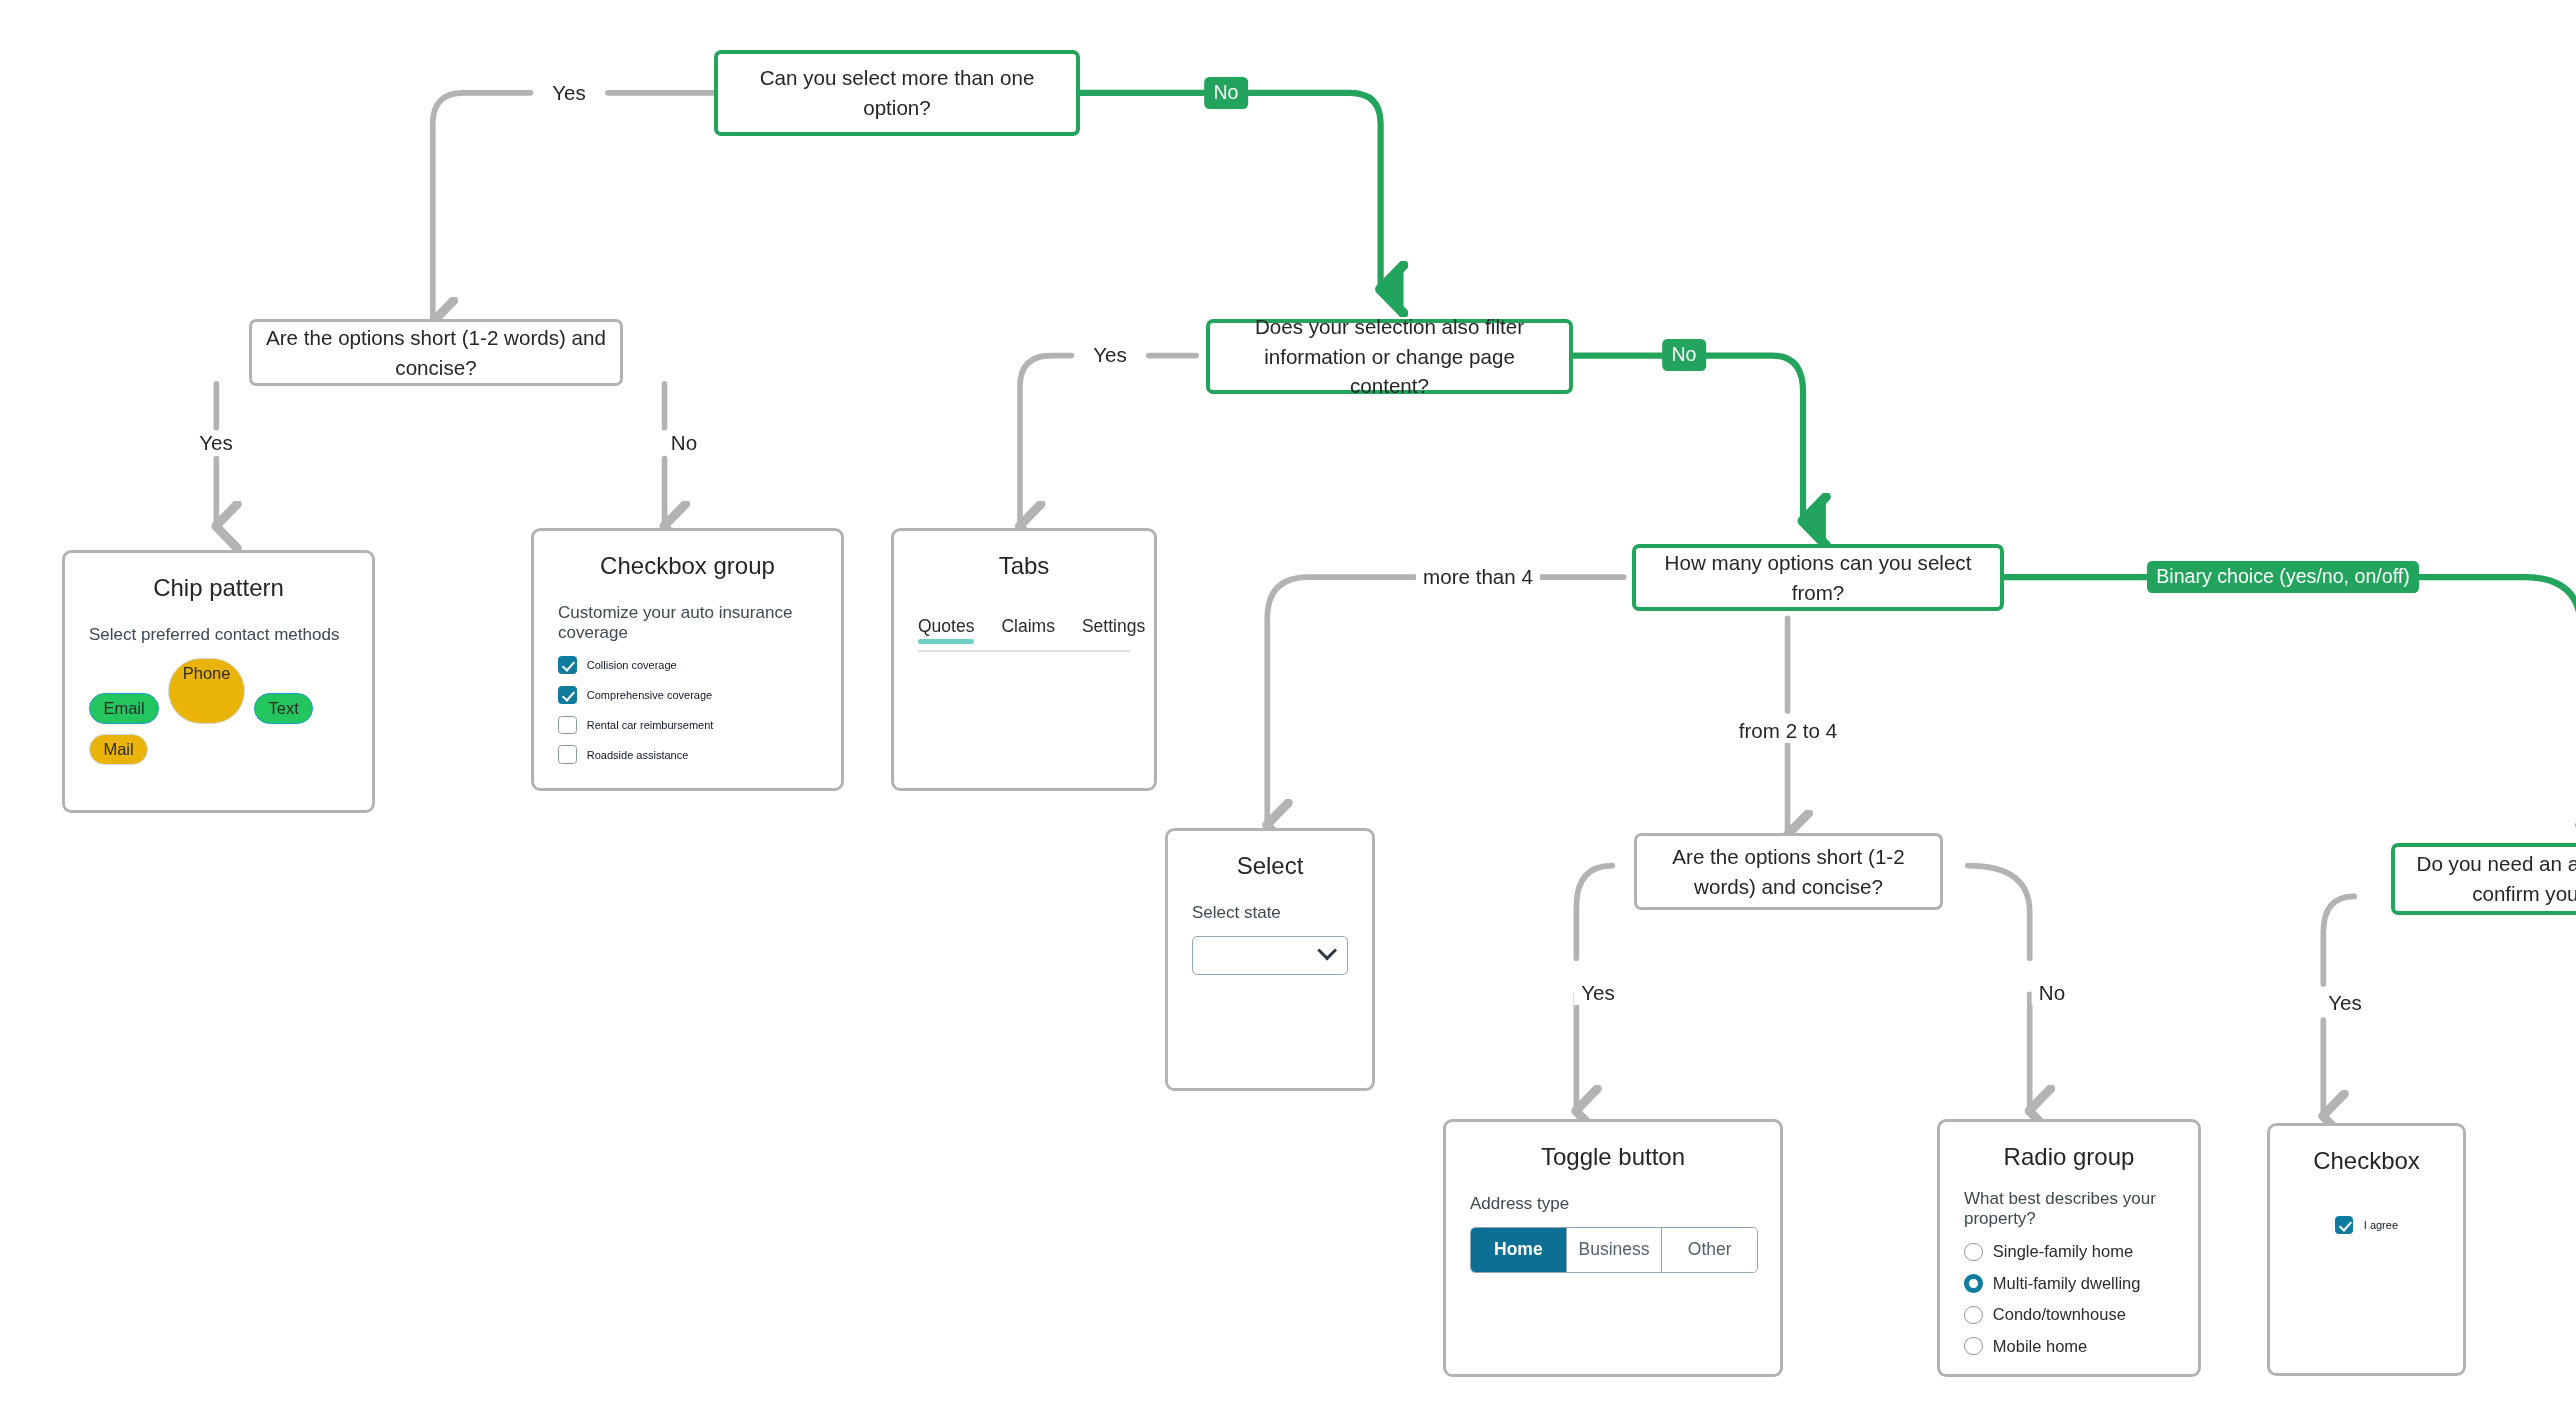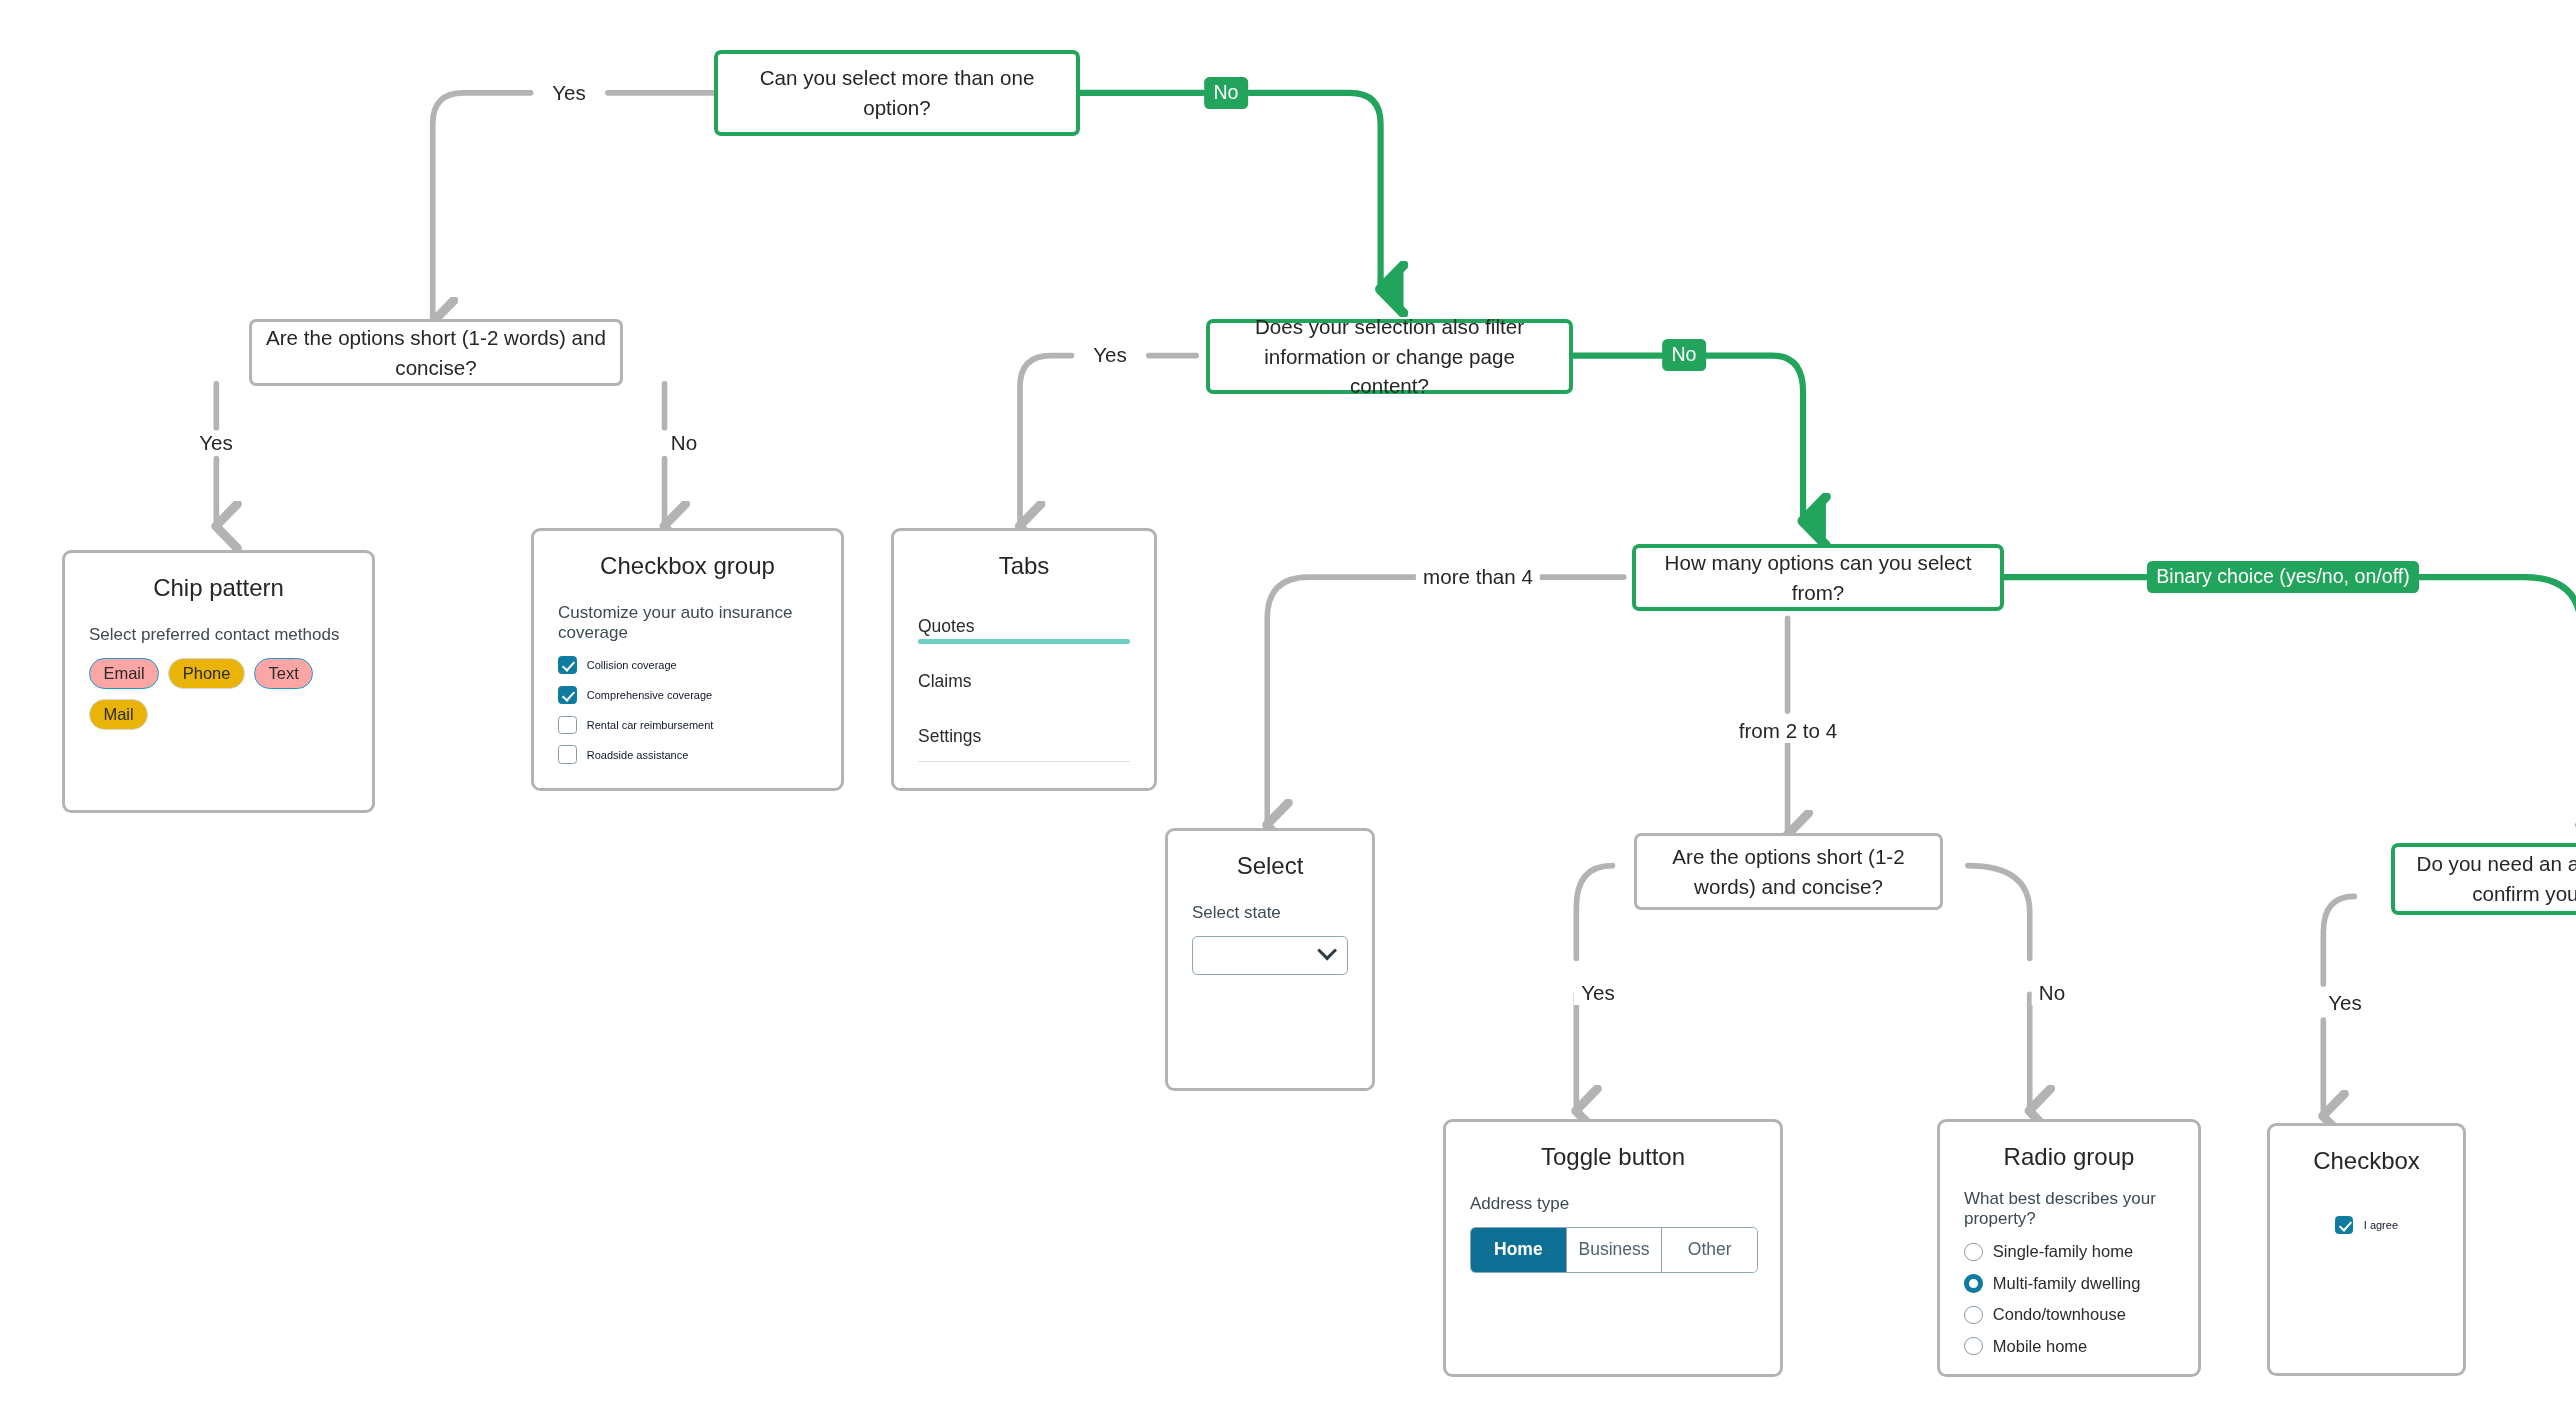--- a/index.html
+++ b/index.html
@@ -26,40 +26,40 @@
   .card{position:absolute;box-sizing:border-box;background:#fff;border:3.1px solid #b3b3b3;
         border-radius:9.3px;}
   .card-title{text-align:center;font-size:24px;color:#262626;margin:20.6px 0 0 0;font-weight:400;}
   .card-body{padding:23px 24px 0 24px;}
   .field-label{font-size:17px;color:#3d4a52;margin-bottom:13.4px;}
 
   
   .chips{display:flex;gap:9.3px;flex-wrap:wrap;}
   .chip{border:1.5px solid #cfd8de;border-radius:515px;padding:5.2px 13.4px;font-size:16.5px;
         color:#2b2b2b;background:#eab308;}
-  .chip.sel{border-color:#1a9ccc;background:#fca5a5;}
+  .chip.sel{border-color:#1a9ccc;background:#22c55e;margin-top:35px;}
 
   
   .cbrow{display:flex;align-items:center;gap:10.3px;margin:11.3px 0;}
   .cbox{width:18.5px;height:18.5px;border:1.5px solid #8a9aa6;border-radius:3.6px;background:#fff;
         box-sizing:border-box;flex:0 0 auto;position:relative;}
   .cbox.on{background:#0f7b9e;border-color:#0f7b9e;}
   .cbox.on:after{content:"";position:absolute;left:5.7px;top:2.1px;width:5.2px;height:9.8px;
         border:solid #fff;border-width:0 2.6px 2.6px 0;transform:rotate(42deg);}
   .cbtext{font-size:11px;color:#0f172a;}
 
   
   .rdrow{display:flex;align-items:center;gap:10.3px;margin:12.4px 0;}
   .radio{width:18.5px;height:18.5px;border:1.5px solid #8a9aa6;border-radius:50%;background:#fff;
         box-sizing:border-box;flex:0 0 auto;position:relative;}
   .radio.on{border-color:#0f7b9e;border-width:5.2px;}
   .rdtext{font-size:16.5px;color:#2b2b2b;}
 
   
-  .tabs{display:flex;gap:27px;position:relative;padding-bottom:8.2px;flex-direction:column;}
+  .tabs{display:flex;gap:27px;position:relative;padding-bottom:8.2px;}
   .tab{font-size:17.5px;color:#2b2b2b;position:relative;padding-bottom:7.2px;}
   .tab.active:after{content:"";position:absolute;left:0;right:0;bottom:0;height:4.6px;
         background:#6ecfc4;border-radius:2.1px;}
   .tabrule{height:1.5px;background:#d8e0e5;margin-top:-1.5px;}
 
   
   .selectbox{border:1.5px solid #8fa6b6;border-radius:5.2px;height:37px;display:flex;
         align-items:center;justify-content:flex-end;padding:0 12.4px;background:#fff;}
   .chev{width:11.3px;height:11.3px;border:solid #2f3b43;border-width:0 3.1px 3.1px 0;
         transform:rotate(45deg) translate(-3.1px,-3.1px);}

